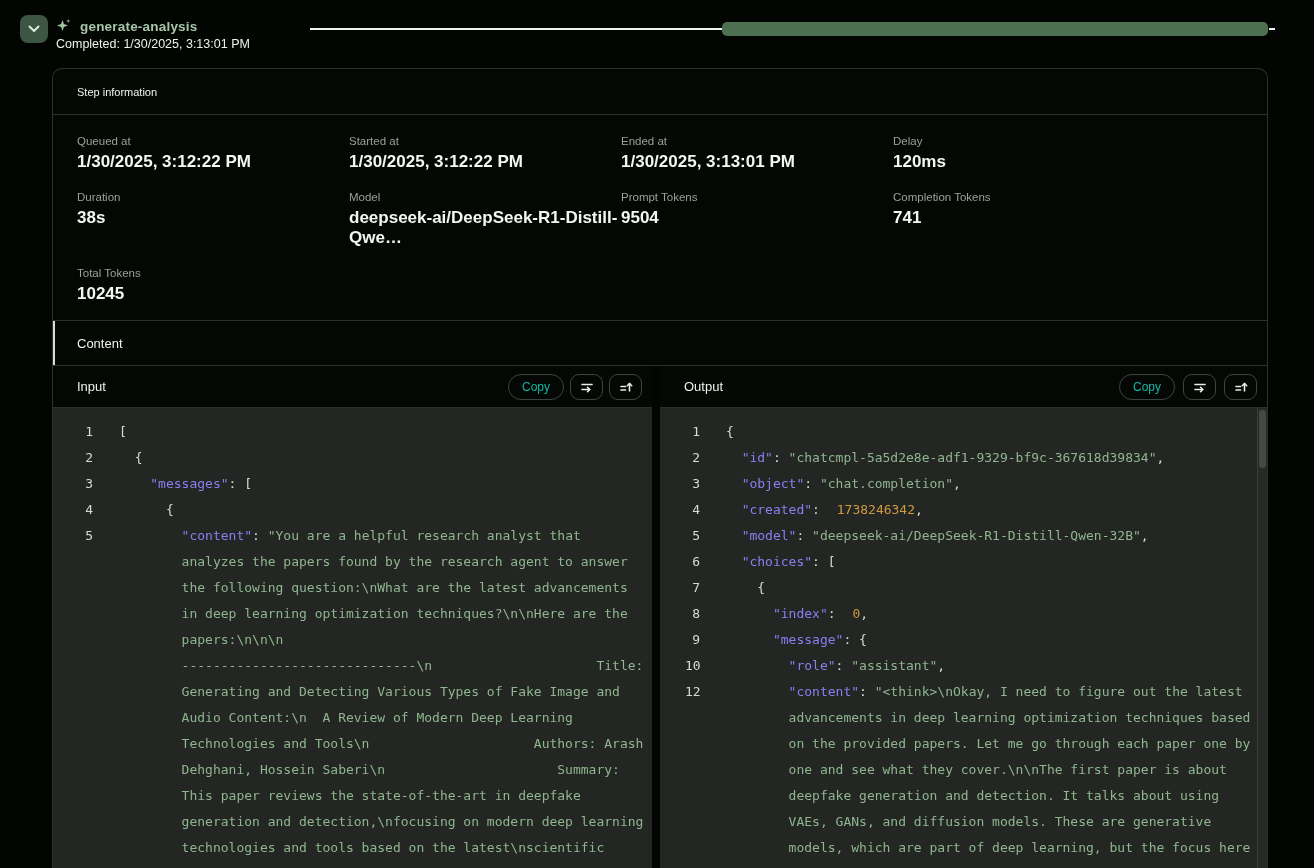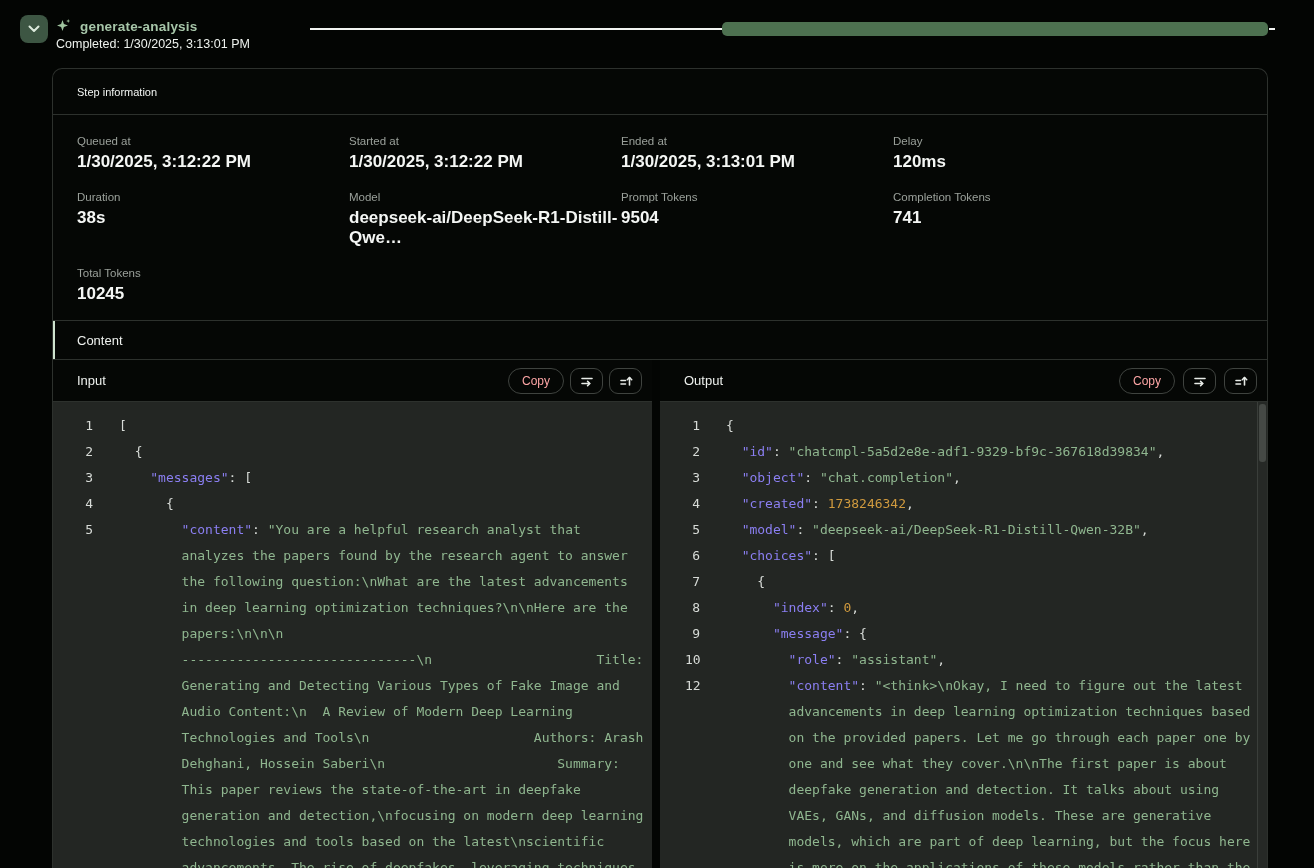--- a/index.html
+++ b/index.html
@@ -38,21 +38,21 @@
     border-bottom: 1px solid #2d312d; font-size: 11px; color: #f3f6f3;
   }
   .fields {
     padding: 20px 24px 16px 24px;
     display: grid; grid-template-columns: repeat(4, 272px); row-gap: 19px;
   }
   .field .f-label { font-size: 11.5px; color: #9aa09a; margin-bottom: 5px; }
   .field .f-value { font-size: 17px; font-weight: bold; color: #f4f6f4; }
 
   .content-bar {
-    position: relative; height: 40px; display: flex; align-items: center; padding: 16px 24px;
+    position: relative; height: 46px; display: flex; align-items: center; padding: 16px 24px;
     border-top: 1px solid #2d312d; border-bottom: 1px solid #2d312d;
     font-size: 13px; color: #eef1ee; background: #050705;
   }
   .content-bar::before {
     content: ""; position: absolute; left: 0; top: 0; bottom: 0; width: 2px; background: #cfe4cf;
   }
 
   
   .panels {
     display: grid;
@@ -64,21 +64,21 @@
   .panel-gap { grid-area: gap; background: #030503; }
   .panel-header {
     display: flex; align-items: center; gap: 6px;
     padding: 0 10px 0 24px; background: #050705; border-bottom: 1px solid #2d312d;
   }
   .panel-header.ih { grid-area: ih; }
   .panel-header.oh { grid-area: oh; gap: 8px; }
   .panel-title { flex: 1; font-size: 13px; color: #eef1ee; }
   .btn-copy {
     height: 26px; padding: 0 13px; border: 1px solid #3f433f; border-radius: 14px;
-    background: transparent; color: #fca5a5; font-size: 12px; font-family: "Liberation Sans", sans-serif;
+    background: transparent; color: #14b8a6; font-size: 12px; font-family: "Liberation Sans", sans-serif;
     cursor: pointer; display: flex; align-items: center;
   }
   .btn-icon {
     width: 33px; height: 26px; border: 1px solid #3f433f; border-radius: 9px;
     background: transparent; cursor: pointer; display: flex; align-items: center; justify-content: center;
   }
 
   .code-area {
     background: #232623; overflow: hidden; position: relative; padding-top: 11px;
     font-family: "DejaVu Sans Mono", monospace; font-size: 13px; line-height: 26px;
@@ -88,21 +88,21 @@
   .code-line { display: flex; align-items: flex-start; }
   .ln {
     flex: none; margin-left: 25px; width: 15px; margin-right: 26px;
     text-align: right; color: #d7dbd7;
   }
   .code { flex: 1; white-space: pre-wrap; word-break: normal; color: #d7dbd7; }
   .code-area.ic .code { padding-right: 6px; }
   .code-area.oc .code { padding-right: 2px; }
   .tk-key  { color: #8b7ff2; }
   .tk-str  { color: #8fb68f; }
-  .tk-num  { color: #d09a3e; }
+  .tk-num  { color: #d09a3e; margin-left: 9px; }
   .tk-punc { color: #d7dbd7; }
 
   .scroll-track {
     position: absolute; right: 0; top: 0; bottom: 0; width: 10px;
     background: #262926; border-left: 1px solid #3a3e3a;
   }
   .scroll-thumb {
     position: absolute; right: 1px; top: 2px; width: 7px; height: 58px;
     border-radius: 3px; background: #454945; cursor: pointer;
   }

